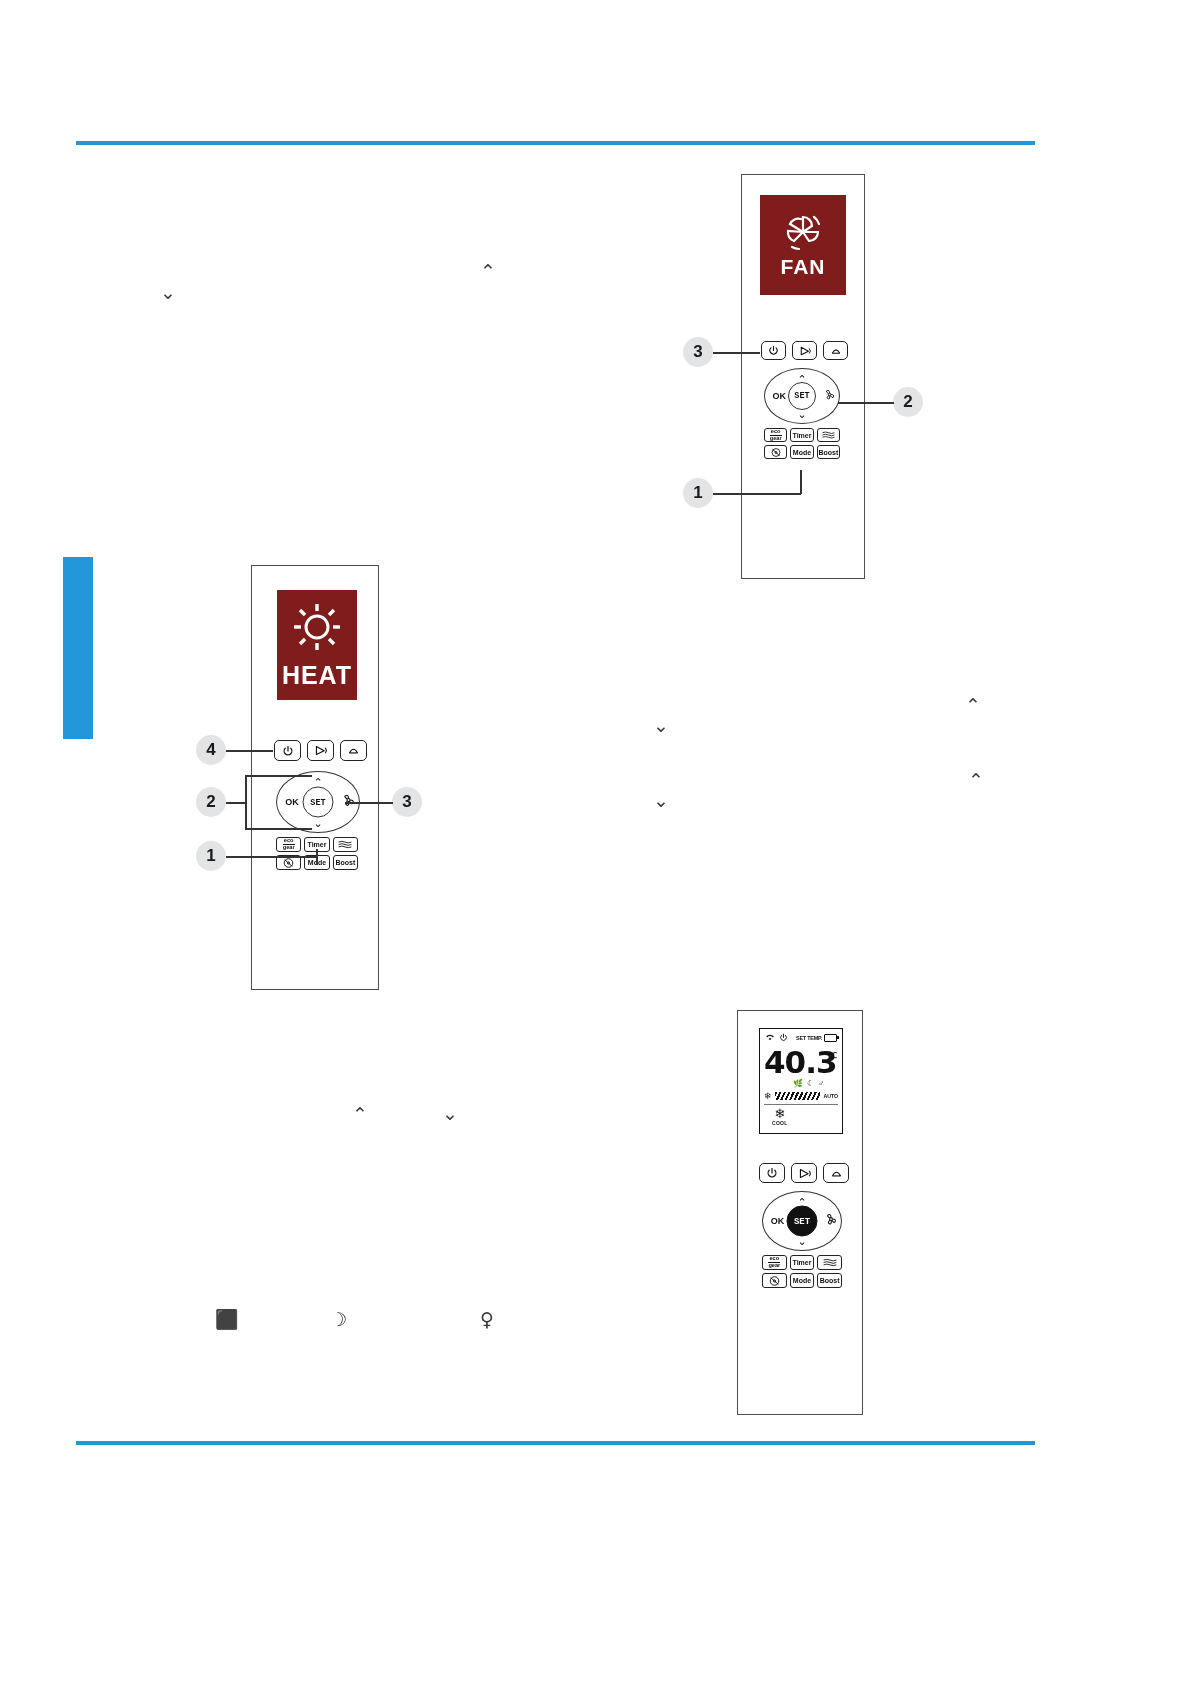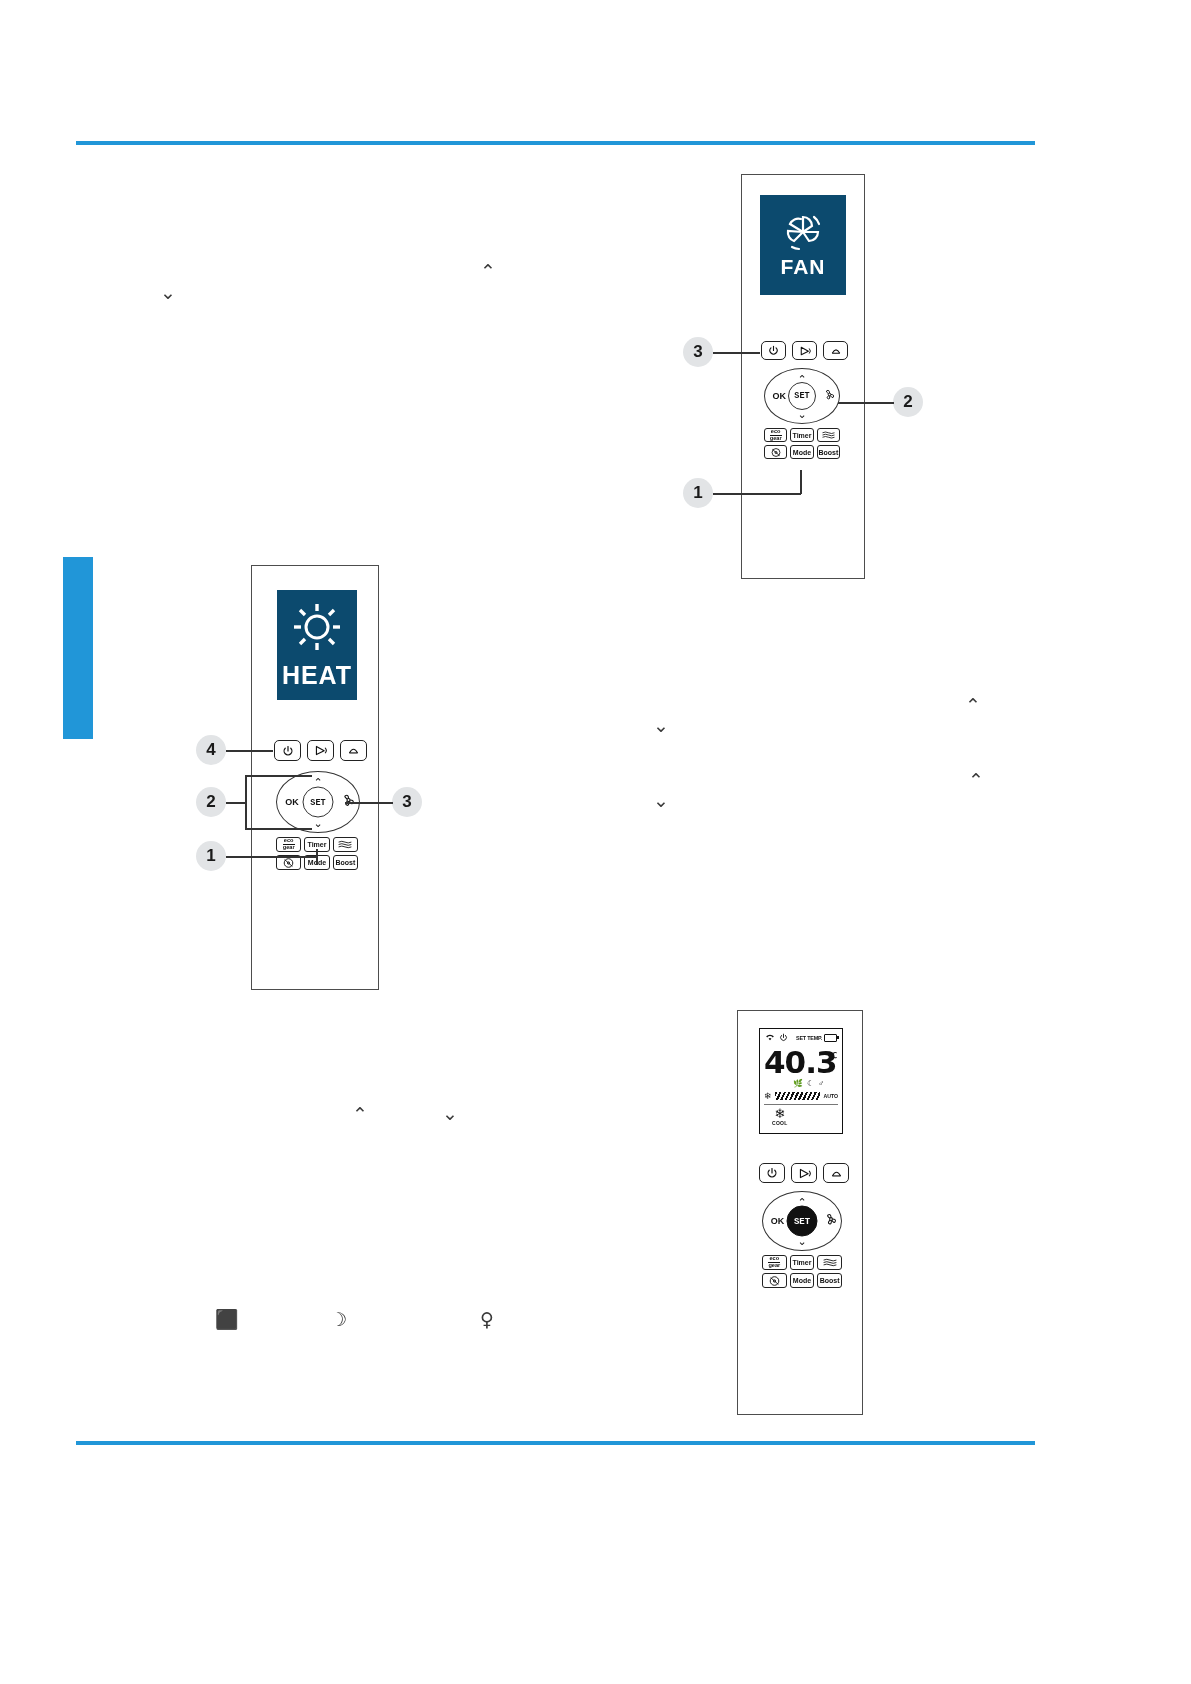--- a/index.html
+++ b/index.html
@@ -14,21 +14,21 @@
   .rule.top{top:141px;}
   .rule.bottom{top:1441px;}
   .sidetab{position:absolute;left:63px;top:557px;width:30px;height:182px;background:#2196d8;}
 
   
   .glyph{position:absolute;color:#3a3a3a;font-size:19px;line-height:1;font-family:"DejaVu Sans",sans-serif;}
 
   
   .remote{position:absolute;border:1.3px solid #4d4d4d;background:#fff;box-sizing:border-box;}
 
-  .screen{position:absolute;background:#0c4a6e;display:flex;flex-direction:column;
+  .screen{position:absolute;background:#7f1d1d;display:flex;flex-direction:column;
           align-items:center;justify-content:center;}
   .screen .label{color:#fff;font-weight:bold;letter-spacing:1px;}
 
   .btnrow{position:absolute;display:flex;gap:6px;}
   .capbtn{border:1.4px solid #222;border-radius:5px;background:#fff;
           display:flex;align-items:center;justify-content:center;box-sizing:border-box;}
 
   .dial{position:absolute;border:1.4px solid #333;border-radius:50%;background:#fff;}
   .dial .ok{position:absolute;left:10%;top:50%;transform:translateY(-50%);font-size:9px;font-weight:bold;color:#111;}
   .dial .setc{position:absolute;left:50%;top:50%;transform:translate(-50%,-50%);

